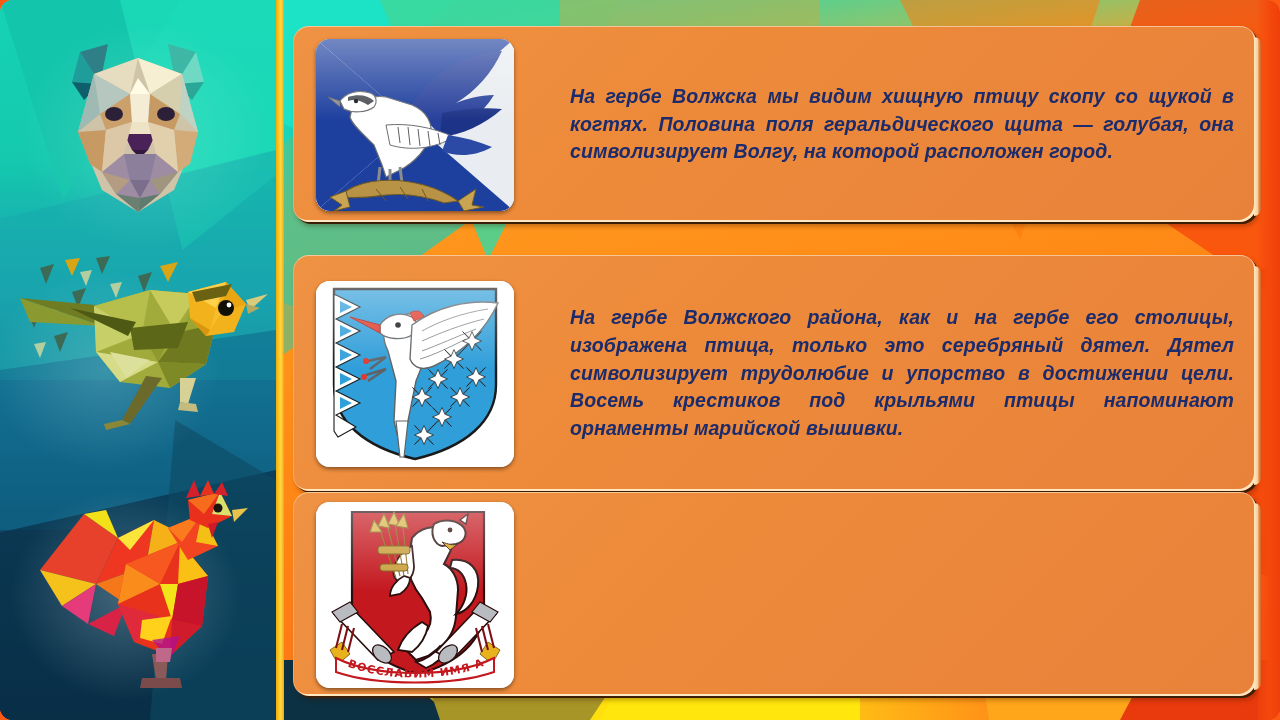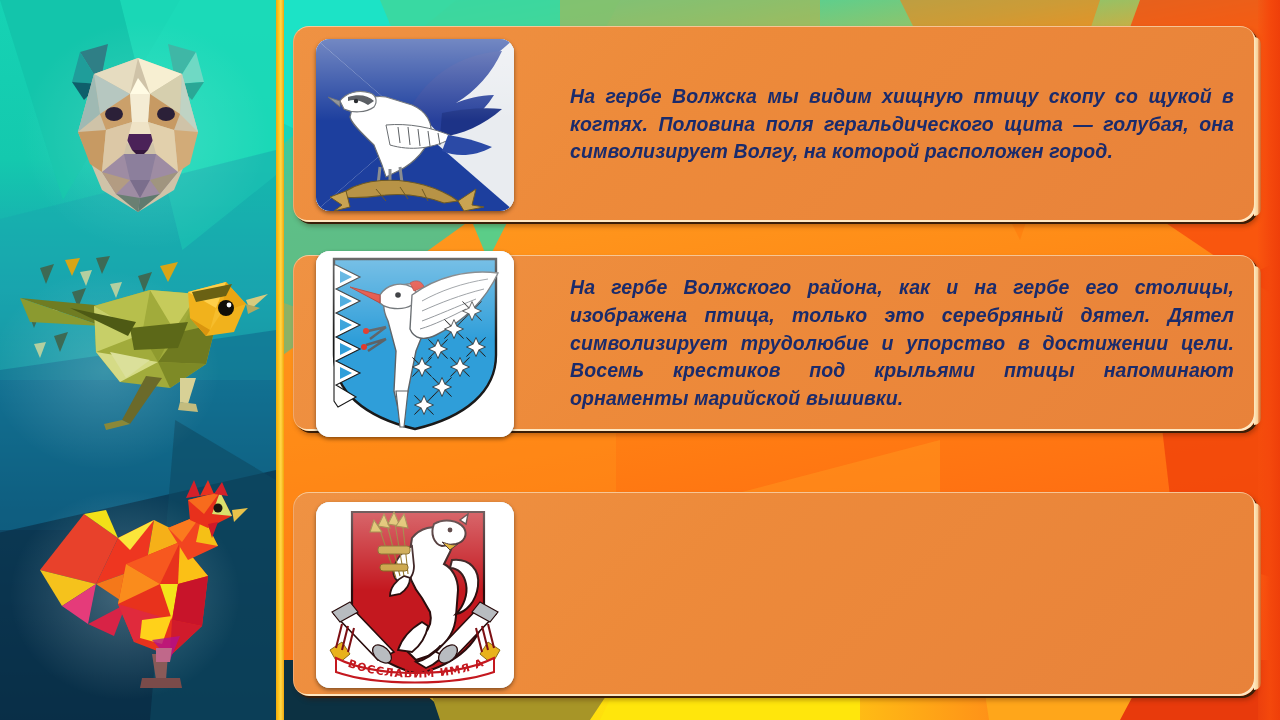--- a/index.html
+++ b/index.html
@@ -4,21 +4,21 @@
 <style>
   * { margin:0; padding:0; box-sizing:border-box; }
   html,body { width:1280px; height:720px; overflow:hidden; }
   body {
     font-family:"Liberation Sans", sans-serif;
     background:#ff5a14;
     position:relative;
   }
 
   
-  #slide { position:absolute; inset:0; width:1280px; height:720px; overflow:hidden; }
+  #slide { position:absolute; inset:0; width:1280px; height:720px; overflow:hidden;border-radius:13px; }
 
   
   .bg-poly { position:absolute; inset:0; }
   .bg-base {
     position:absolute; inset:0;
     background:
       linear-gradient(170deg,
         #18e0c8 0%, #21d9bd 8%,
         #5ccf8e 15%, #8fc46a 20%,
         #ff9a1f 28%, #ff8c17 45%,
@@ -113,21 +113,21 @@
     font-size:19.5px;
     line-height:1.42;
     text-align:justify;
     text-justify:inter-word;
     margin:0 22px 0 56px;
     letter-spacing:.1px;
   }
 
   
   #card-1 { left:293px; top:26px; width:963px; height:196px; }
-  #card-2 { left:293px; top:255px; width:963px; height:176px; }
+  #card-2 { left:293px; top:255px; width:963px; height:236px; }
   #card-3 { left:293px; top:492px; width:963px; height:204px; }
 </style>
 </head>
 <body>
 
 <div id="slide">
 
   <div class="bg-poly">
     <div class="bg-base"></div>
 

